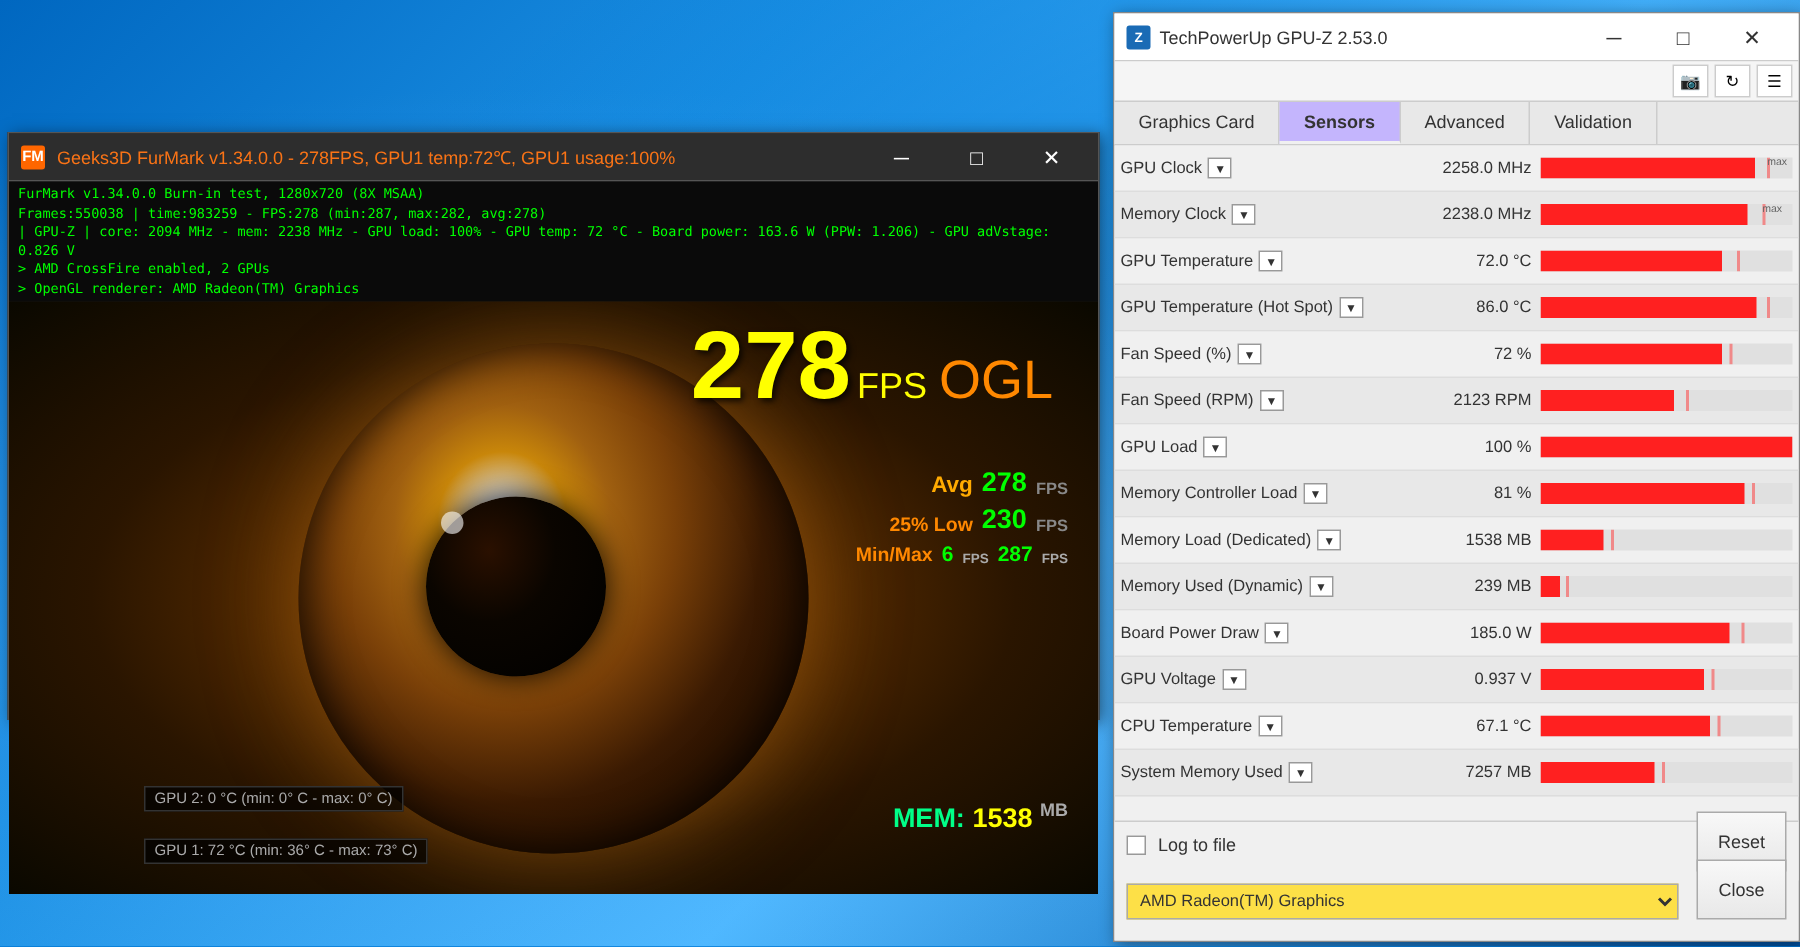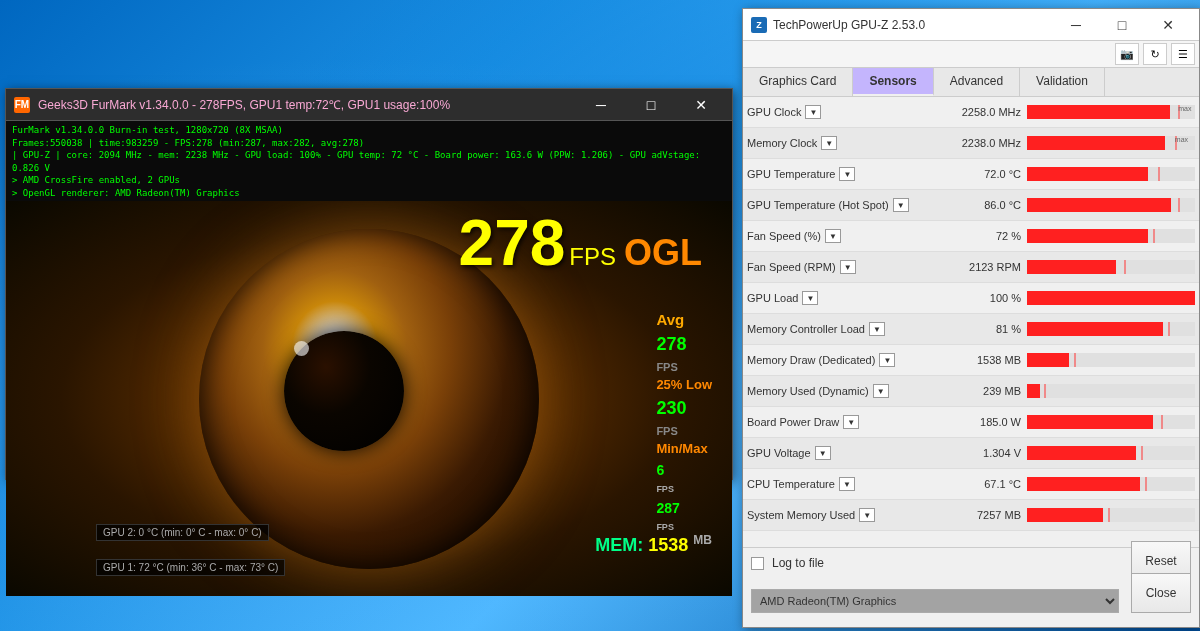--- a/index.html
+++ b/index.html
@@ -56,21 +56,21 @@
       display: flex;
       align-items: center;
       justify-content: center;
       font-size: 10px;
       color: white;
       font-weight: bold;
     }
 
     .furmark-title {
       flex: 1;
-      color: #f9a8d4;
+      color: #f97316;
       font-size: 12px;
     }
 
     .window-controls {
       display: flex;
       gap: 4px;
     }
 
     .win-btn {
       width: 46px;
@@ -158,37 +158,37 @@
     .fps-main {
       font-size: 64px;
       font-weight: bold;
       color: #ffff00;
       line-height: 1;
       text-shadow: 2px 2px 4px rgba(0,0,0,0.8);
     }
 
     .fps-ogl {
       font-size: 36px;
-      font-weight: bold;
+      font-weight: normal;
       color: #ff8800;
       margin-left: 8px;
     }
 
     .fps-details {
       position: absolute;
       top: 110px;
       right: 20px;
       text-align: right;
       font-size: 15px;
       font-weight: bold;
     }
 
     .fps-avg { color: #ffaa00; }
     .fps-unit { color: #888; font-size: 11px; }
-    .fps-line { margin-bottom: 4px; display: flex; align-items: flex-start; gap: 6px; justify-content: flex-end; flex-direction: column; }
+    .fps-line { margin-bottom: 4px; display: flex; align-items: flex-end; gap: 6px; justify-content: flex-end; }
 
     .mem-stat {
       position: absolute;
       bottom: 40px;
       right: 20px;
       color: #00ff88;
       font-size: 18px;
       font-weight: bold;
     }
 
@@ -420,21 +420,21 @@
       margin-top: 44px;
     }
 
     .gpuz-device-select {
       position: absolute;
       bottom: 14px;
       left: 8px;
       right: 80px;
       height: 24px;
       border: 1px solid #aaa;
-      background: #a3a3a3;
+      background: #fde047;
       font-size: 11px;
       color: #333;
       padding: 0 4px;
     }
   </style>
 </head>
 <body>
 
 <div class="desktop-bg"></div>
 
@@ -623,21 +623,21 @@
     </div>
     <div class="sensor-value">81 %</div>
     <div class="sensor-bar-container">
 
       <div class="sensor-bar" style="width:81%;"></div>
       <div class="sensor-max-marker" style="left:84%;"></div>
     </div>
   </div>
       <div class="sensor-row">
     <div class="sensor-name">
-      <span>Memory Draw (Dedicated)</span>
+      <span>Memory Load (Dedicated)</span>
       <div class="sensor-dropdown">▼</div>
     </div>
     <div class="sensor-value">1538 MB</div>
     <div class="sensor-bar-container">
 
       <div class="sensor-bar" style="width:25%;"></div>
       <div class="sensor-max-marker" style="left:28%;"></div>
     </div>
   </div>
       <div class="sensor-row">
@@ -662,21 +662,21 @@
 
       <div class="sensor-bar" style="width:75%;"></div>
       <div class="sensor-max-marker" style="left:80%;"></div>
     </div>
   </div>
       <div class="sensor-row">
     <div class="sensor-name">
       <span>GPU Voltage</span>
       <div class="sensor-dropdown">▼</div>
     </div>
-    <div class="sensor-value">1.304 V</div>
+    <div class="sensor-value">0.937 V</div>
     <div class="sensor-bar-container">
 
       <div class="sensor-bar" style="width:65%;"></div>
       <div class="sensor-max-marker" style="left:68%;"></div>
     </div>
   </div>
       <div class="sensor-row">
     <div class="sensor-name">
       <span>CPU Temperature</span>
       <div class="sensor-dropdown">▼</div>

